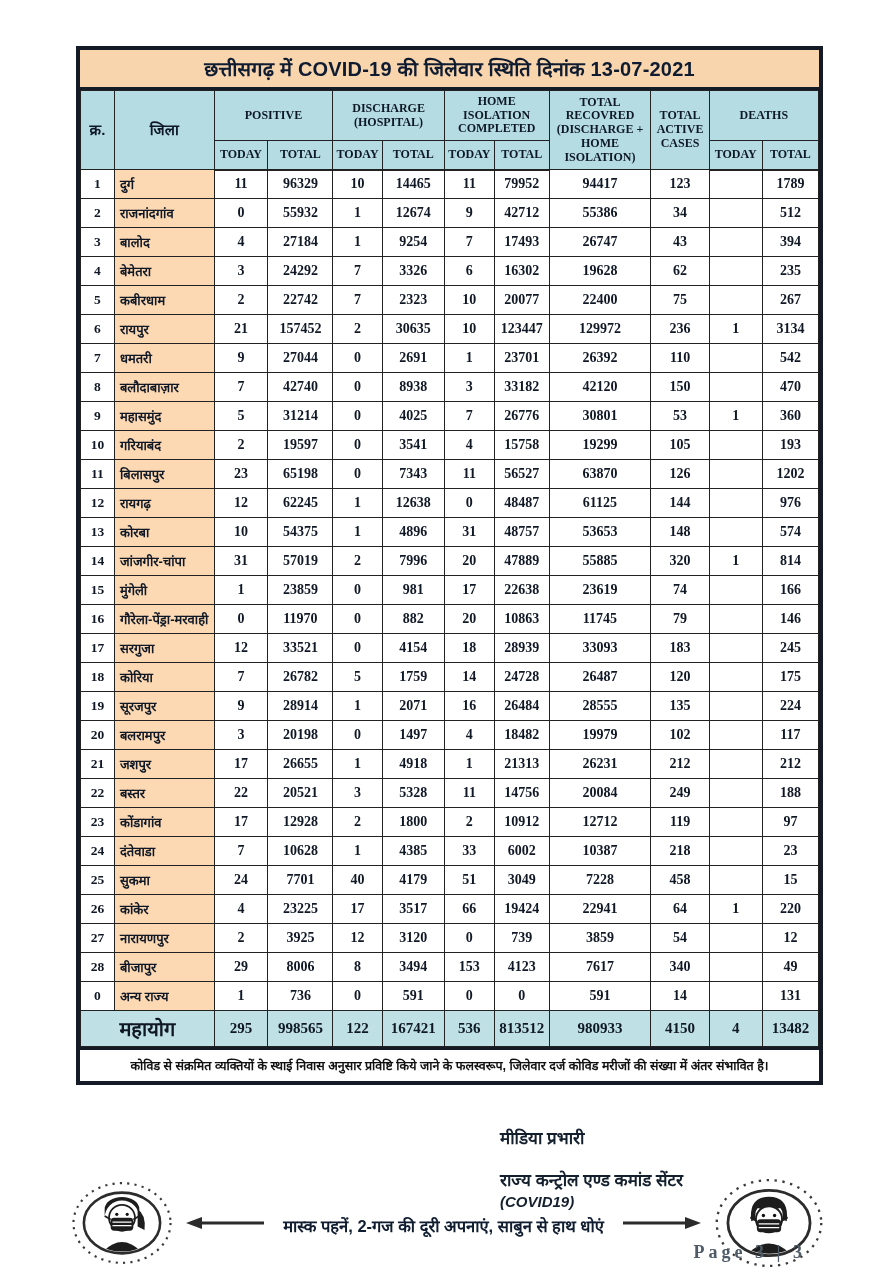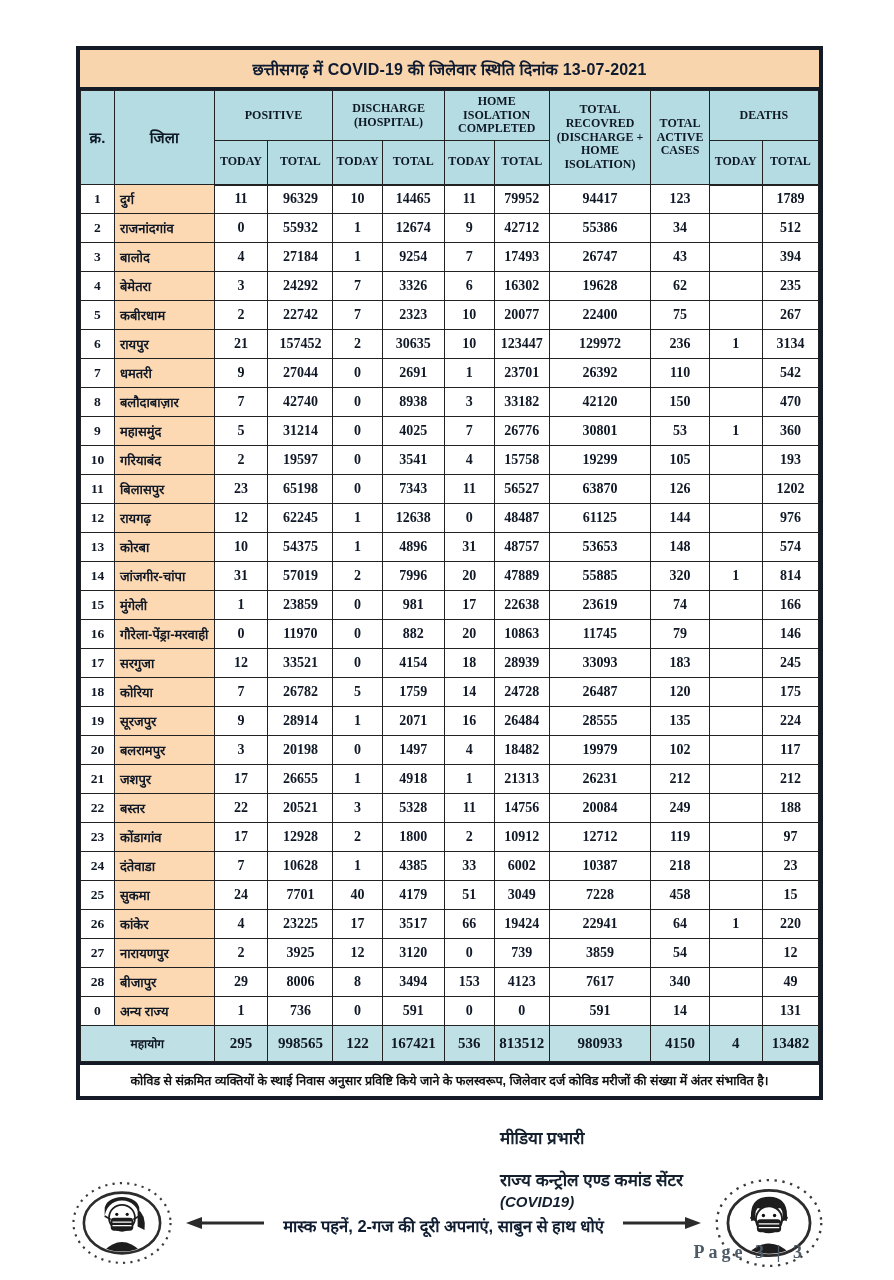--- a/index.html
+++ b/index.html
@@ -14,53 +14,53 @@
   .sheet{position:absolute; inset:0; background:#fff;}
 
   
   .frame{
     position:absolute; left:76px; top:46px; width:747px;
     border:4px solid var(--frame); background:#fff;
   }
   .title-bar{
     background:var(--title_bg); border-bottom:3px solid var(--frame);
     height:40px; display:flex; align-items:center; justify-content:center;
-    font-weight:bold; font-size:16px; color:#0e1b30; letter-spacing:.2px;
+    font-weight:bold; font-size:20px; color:#0e1b30; letter-spacing:.2px;
   }
   table.covid{ width:100%; border-collapse:collapse; table-layout:fixed; }
   table.covid th, table.covid td{
     border:1px solid var(--grid); text-align:center; vertical-align:middle;
     overflow:hidden;
   }
   thead th{
     background:var(--header_bg); color:#0e1826;
     font-family:"Liberation Serif", serif; font-weight:bold; font-size:12px;
     line-height:1.15; padding:2px 1px;
   }
   thead tr.h1 th{height:50px;}
-  thead tr.h2 th{height:44px; font-size:12px;}
+  thead tr.h2 th{height:29px; font-size:12px;}
   thead th.hindi{font-family:"Liberation Sans", sans-serif; font-size:15px;}
   thead tr.h1 th{border-bottom-width:1px;}
   thead tr.h2 th{border-bottom:2px solid var(--grid);}
 
   tbody td{
     height:29px; background:#fff;
     font-family:"Liberation Serif", serif; font-weight:bold; font-size:14px;
   }
   tbody td.c-sno{font-size:13.5px;}
   tbody td.c-district{
     background:var(--district_bg); text-align:left; padding-left:5px;
     font-family:"Liberation Sans", sans-serif; font-size:13px; white-space:nowrap;
   }
   tfoot td{
     background:var(--total_bg); height:36px;
     font-weight:bold; border-top:3px solid var(--grid);
     font-family:"Liberation Serif", serif; font-size:15px;
   }
-  tfoot td.t-label{font-family:"Liberation Sans", sans-serif; font-size:12px;}
+  tfoot td.t-label{font-family:"Liberation Sans", sans-serif; font-size:20px;}
   .footnote{
     border-top:3px solid var(--frame); background:#fff;
     height:34px; display:flex; align-items:center; justify-content:center;
     font-weight:bold; font-size:12.5px; color:#111; padding:0 8px; text-align:center;
   }
 
   
   .signature{
     position:absolute; left:500px; top:1126px; width:380px; text-align:left;
     font-weight:bold; color:#15202e;

